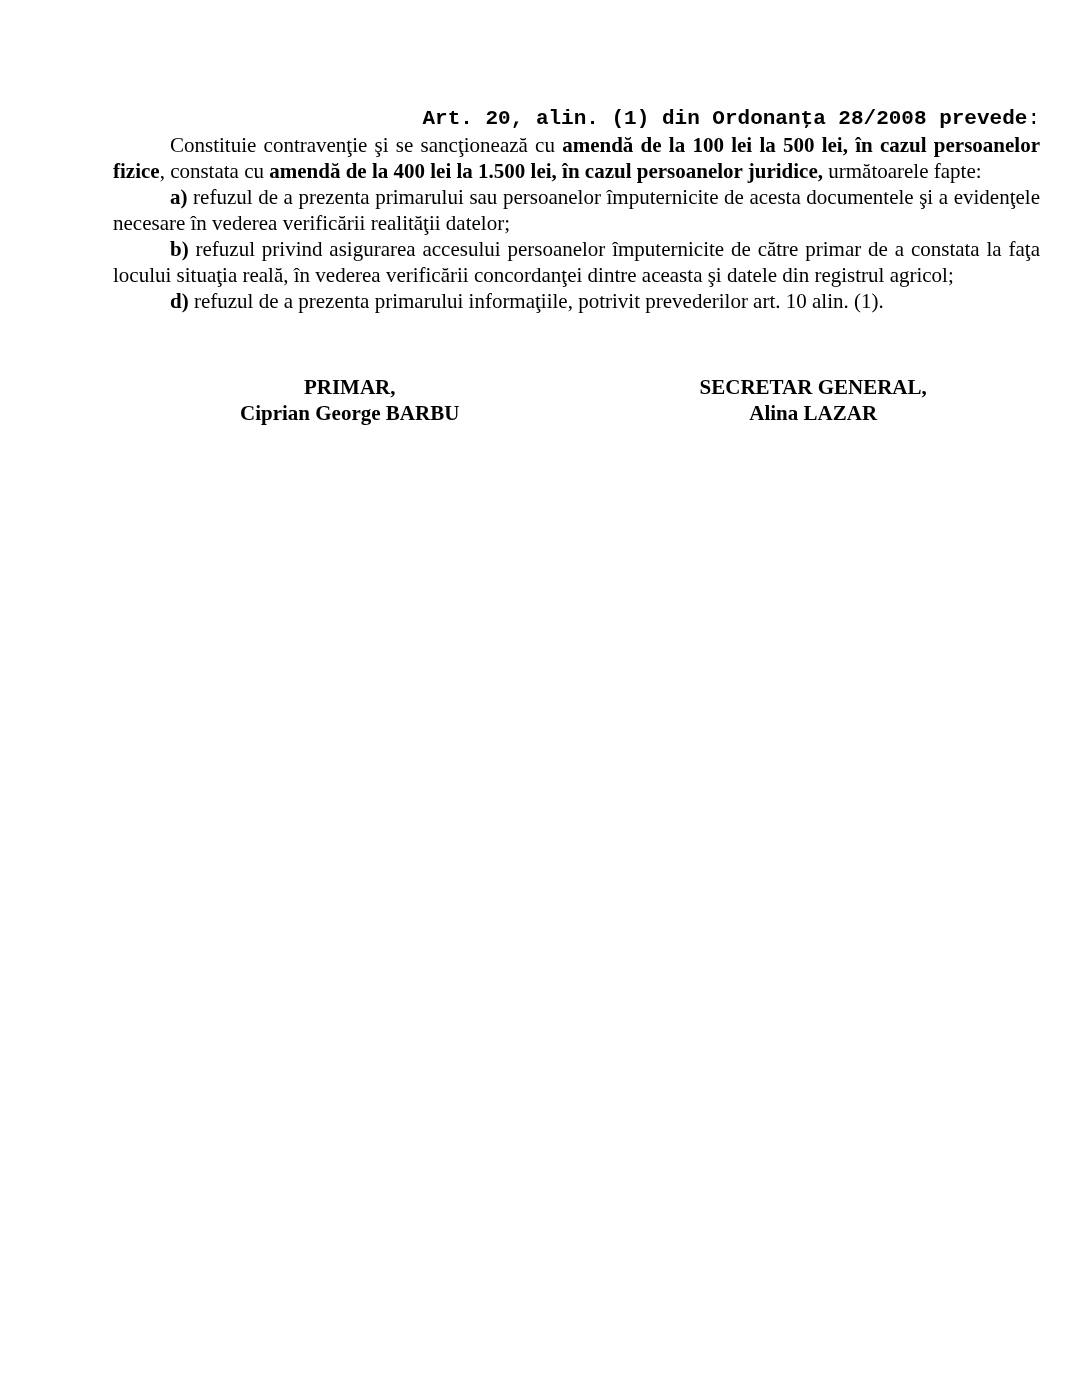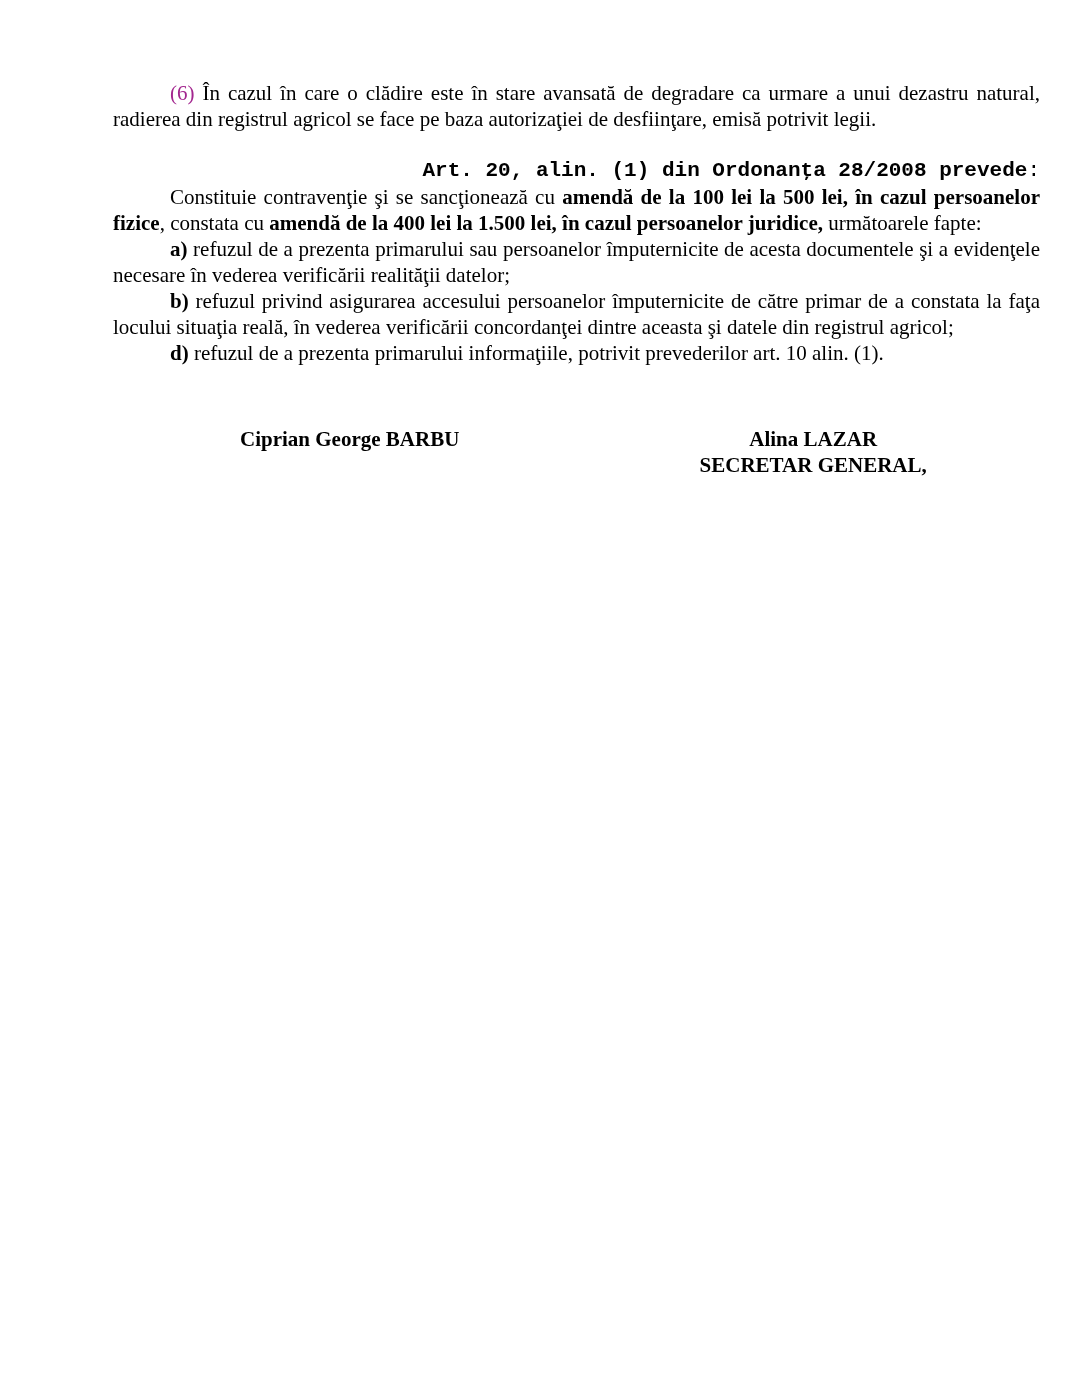--- a/index.html
+++ b/index.html
@@ -62,23 +62,20 @@
     text-indent: 0;
     text-align: center;
   }
 </style>
 </head>
 <body>
 
 <div class="page">
   <div class="content">
 
-    <p>
-      <span class="marker-6">(6)</span><span> În cazul în care o clădire este în stare avansată de degradare ca urmare a unui dezastru natural, radierea din registrul agricol se face pe baza autorizaţiei de desfiinţare, emisă potrivit legii.</span>
-    </p>
 
     <p class="heading gap-before">
       <span>Art. 20, alin. (1) din Ordonanţa 28/2008 prevede</span><span class="suffix">:</span>
     </p>
 
     <p>
       <span>Constituie contravenţie şi se sancţionează cu </span><span class="bold">amendă de la 100 lei la 500 lei, în cazul persoanelor fizice</span><span>, constata cu </span><span class="bold">amendă de la 400 lei la 1.500 lei, în cazul persoanelor juridice,</span><span> următoarele fapte:</span>
     </p>
 
     <p>
@@ -89,22 +86,23 @@
       <span class="bold">b)</span><span> refuzul privind asigurarea accesului persoanelor împuternicite de către primar de a constata la faţa locului situaţia reală, în vederea verificării concordanţei dintre aceasta şi datele din registrul agricol;</span>
     </p>
 
 
     <p>
       <span class="bold">d)</span><span> refuzul de a prezenta primarului informaţiile, potrivit prevederilor art. 10 alin. (1).</span>
     </p>
 
     <div class="sig-row">
       <div class="sig-col-left">
+        <p class="sig-line">PRIMAR,</p>
         <p class="sig-line">Ciprian George BARBU</p>
       </div>
       <div class="sig-col-right">
+        <p class="sig-line">SECRETAR GENERAL,</p>
         <p class="sig-line">Alina LAZAR</p>
-        <p class="sig-line">SECRETAR GENERAL,</p>
       </div>
     </div>
 
   </div>
 </div>
 
 </body></html>

